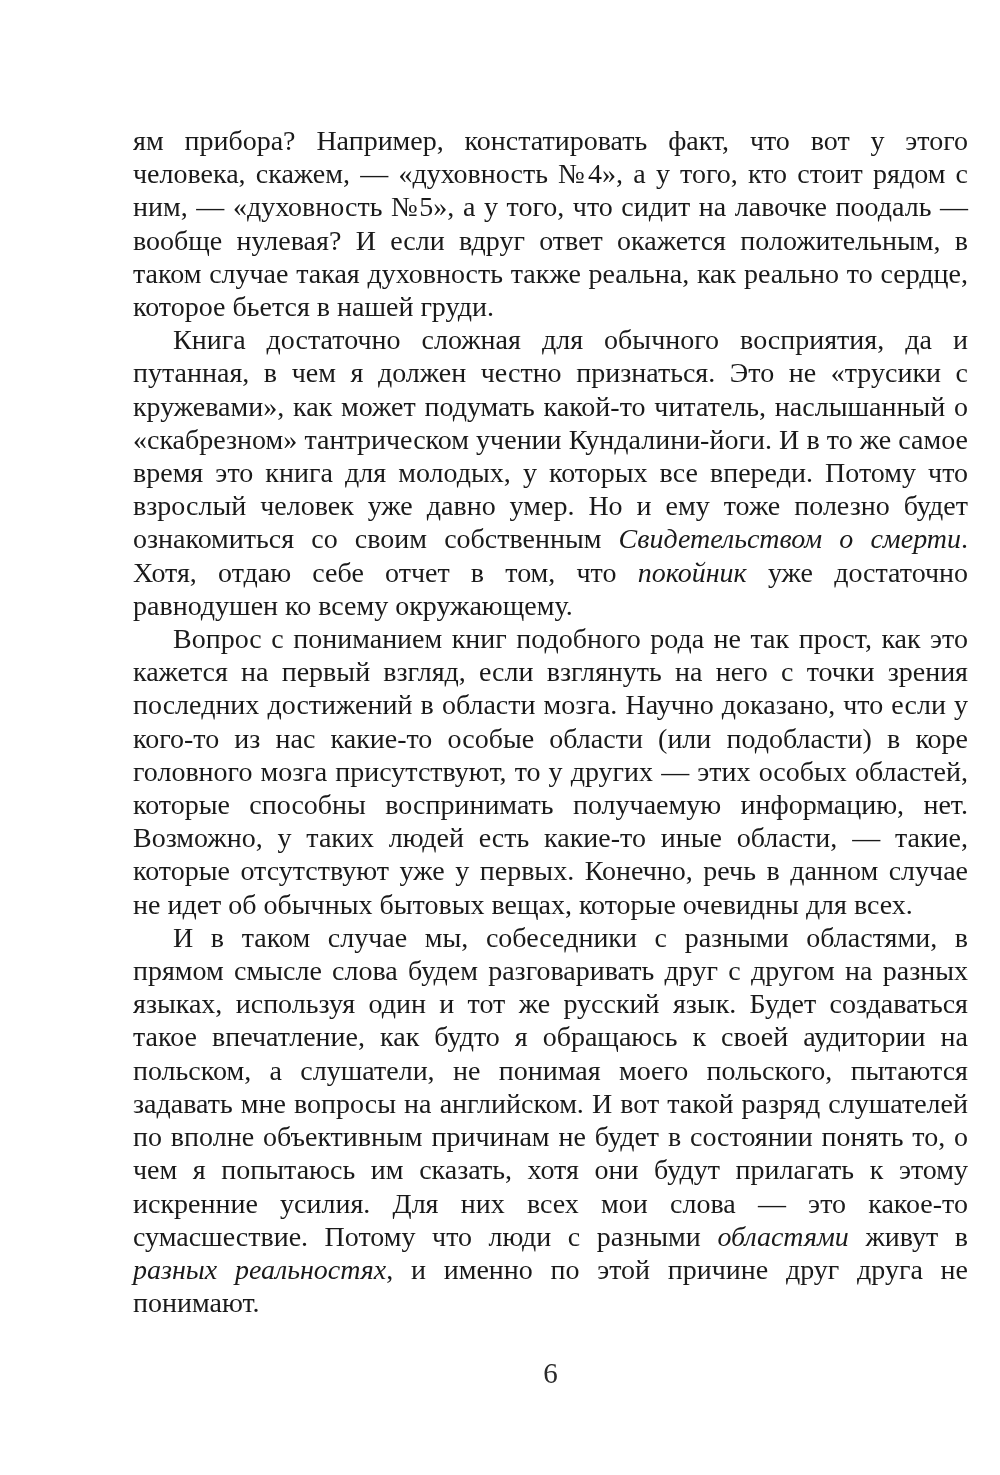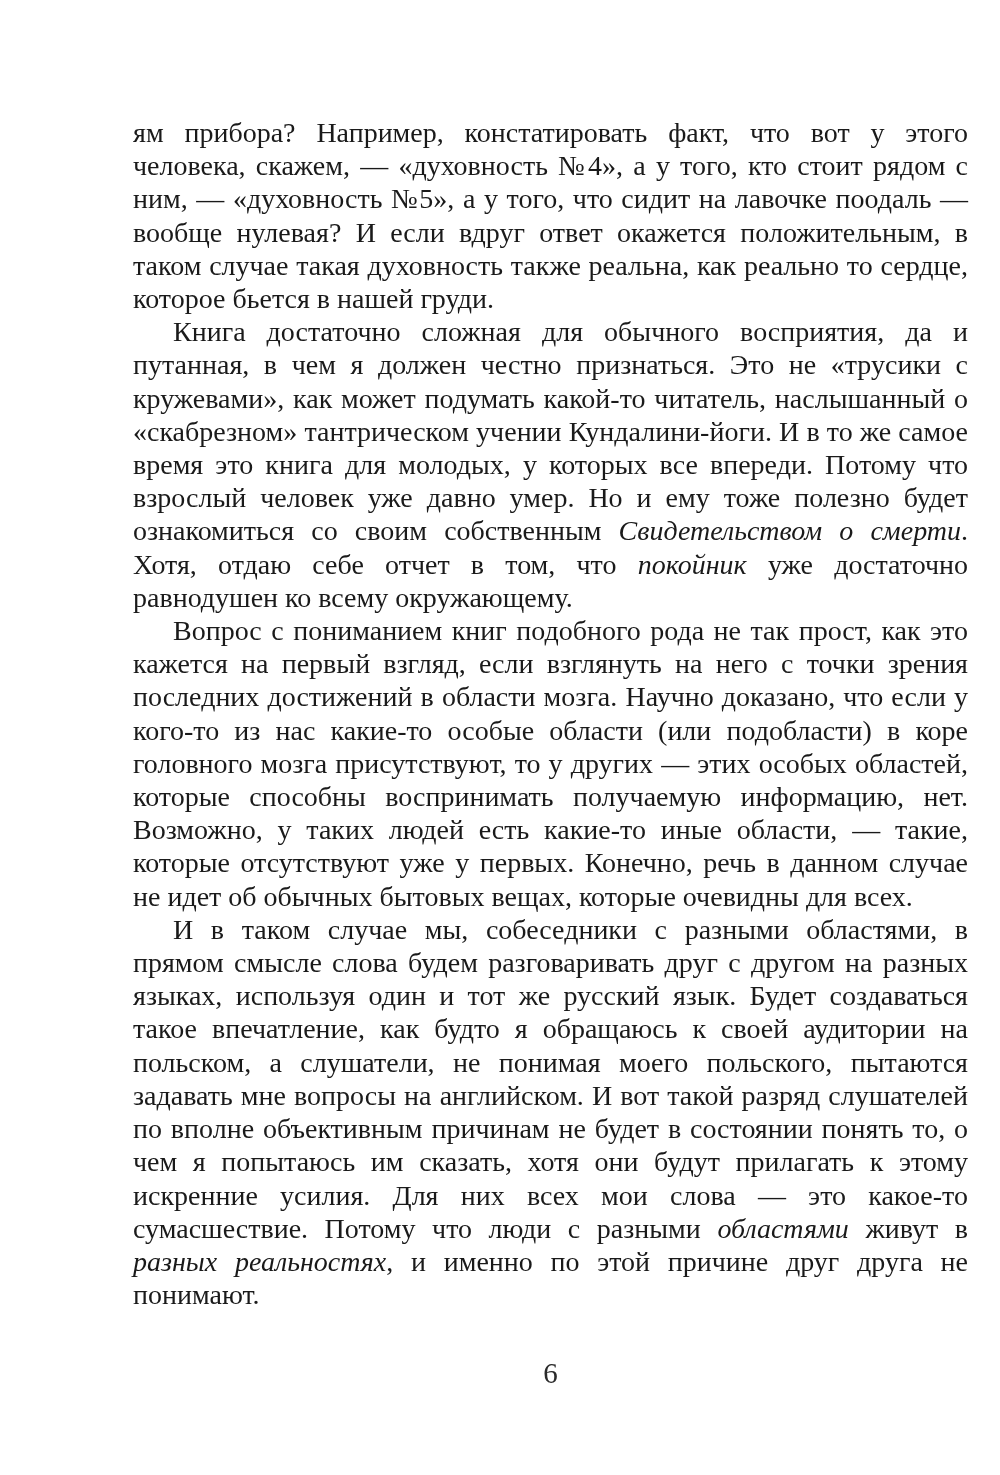--- a/index.html
+++ b/index.html
@@ -27,20 +27,21 @@
     hyphens: auto;
     -webkit-hyphens: auto;
   }
   .text-block p {
     margin: 0;
     padding: 0;
     text-indent: 40px;
   }
   .text-block p.no-indent {
     text-indent: 0;
+    margin-top: 8px;
   }
   .text-block em {
     font-style: italic;
   }
   .page-number {
     position: absolute;
     left: 133px;
     width: 835px;
     top: 1356px;
     text-align: center;

